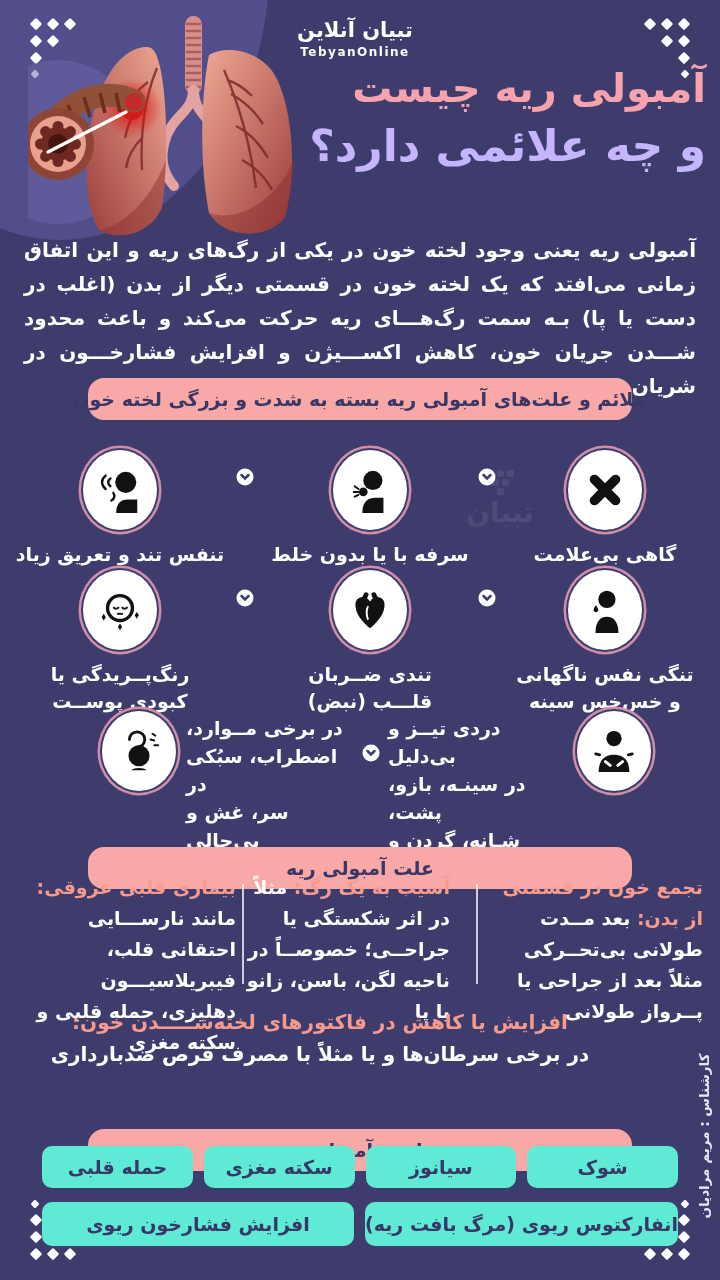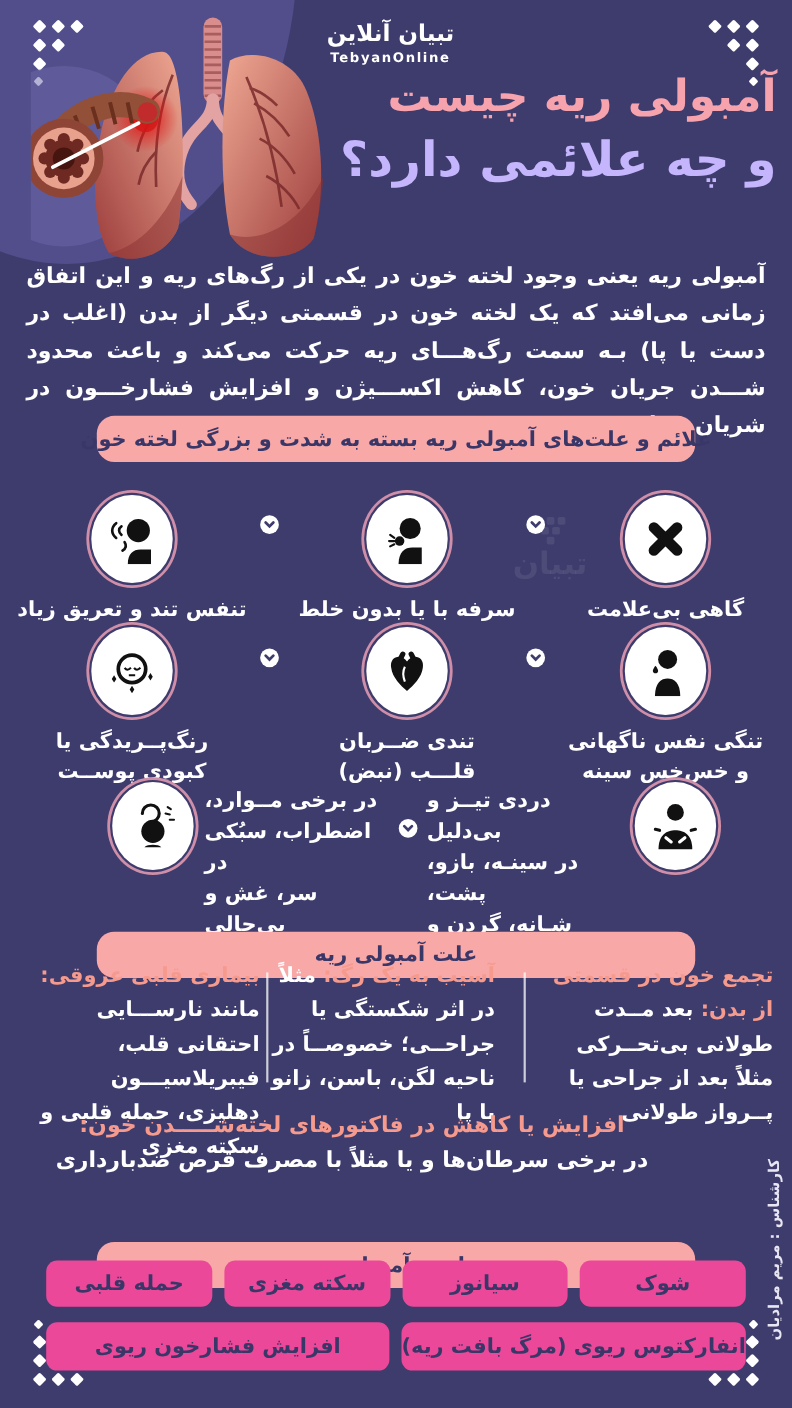--- a/index.html
+++ b/index.html
@@ -58,21 +58,21 @@
   .vline.v1{left:476px;}
   .vline.v2{left:242px;}
   
   .risk{position:absolute;top:1006px;left:30px;width:580px;text-align:center;
     font-size:20px;line-height:32px;}
   .risk .lead{color:#f59a8c;display:block;}
   
   .btnrow{position:absolute;left:42px;right:42px;display:flex;gap:11px;}
   .btnrow.r1{top:1146px;}
   .btnrow.r2{top:1202px;}
-  .btn{flex:1;background:#ec4899;color:#393768;border-radius:10px;height:42px;
+  .btn{flex:1;background:#5eead4;color:#393768;border-radius:10px;height:42px;
     display:flex;align-items:center;justify-content:center;font-size:19px;white-space:nowrap;text-align:center;}
   .btnrow.r2 .btn{height:44px;}
   
   .credit{position:absolute;left:584px;top:1128px;width:240px;text-align:center;
     transform:rotate(-90deg);transform-origin:center;font-size:13.5px;color:#e8e6f2;}
   
   .wm{position:absolute;left:452px;top:468px;width:96px;text-align:center;
     color:rgba(255,255,255,0.08);font-size:28px;line-height:30px;}
   .wm svg{display:block;margin:0 auto;}
 </style>

